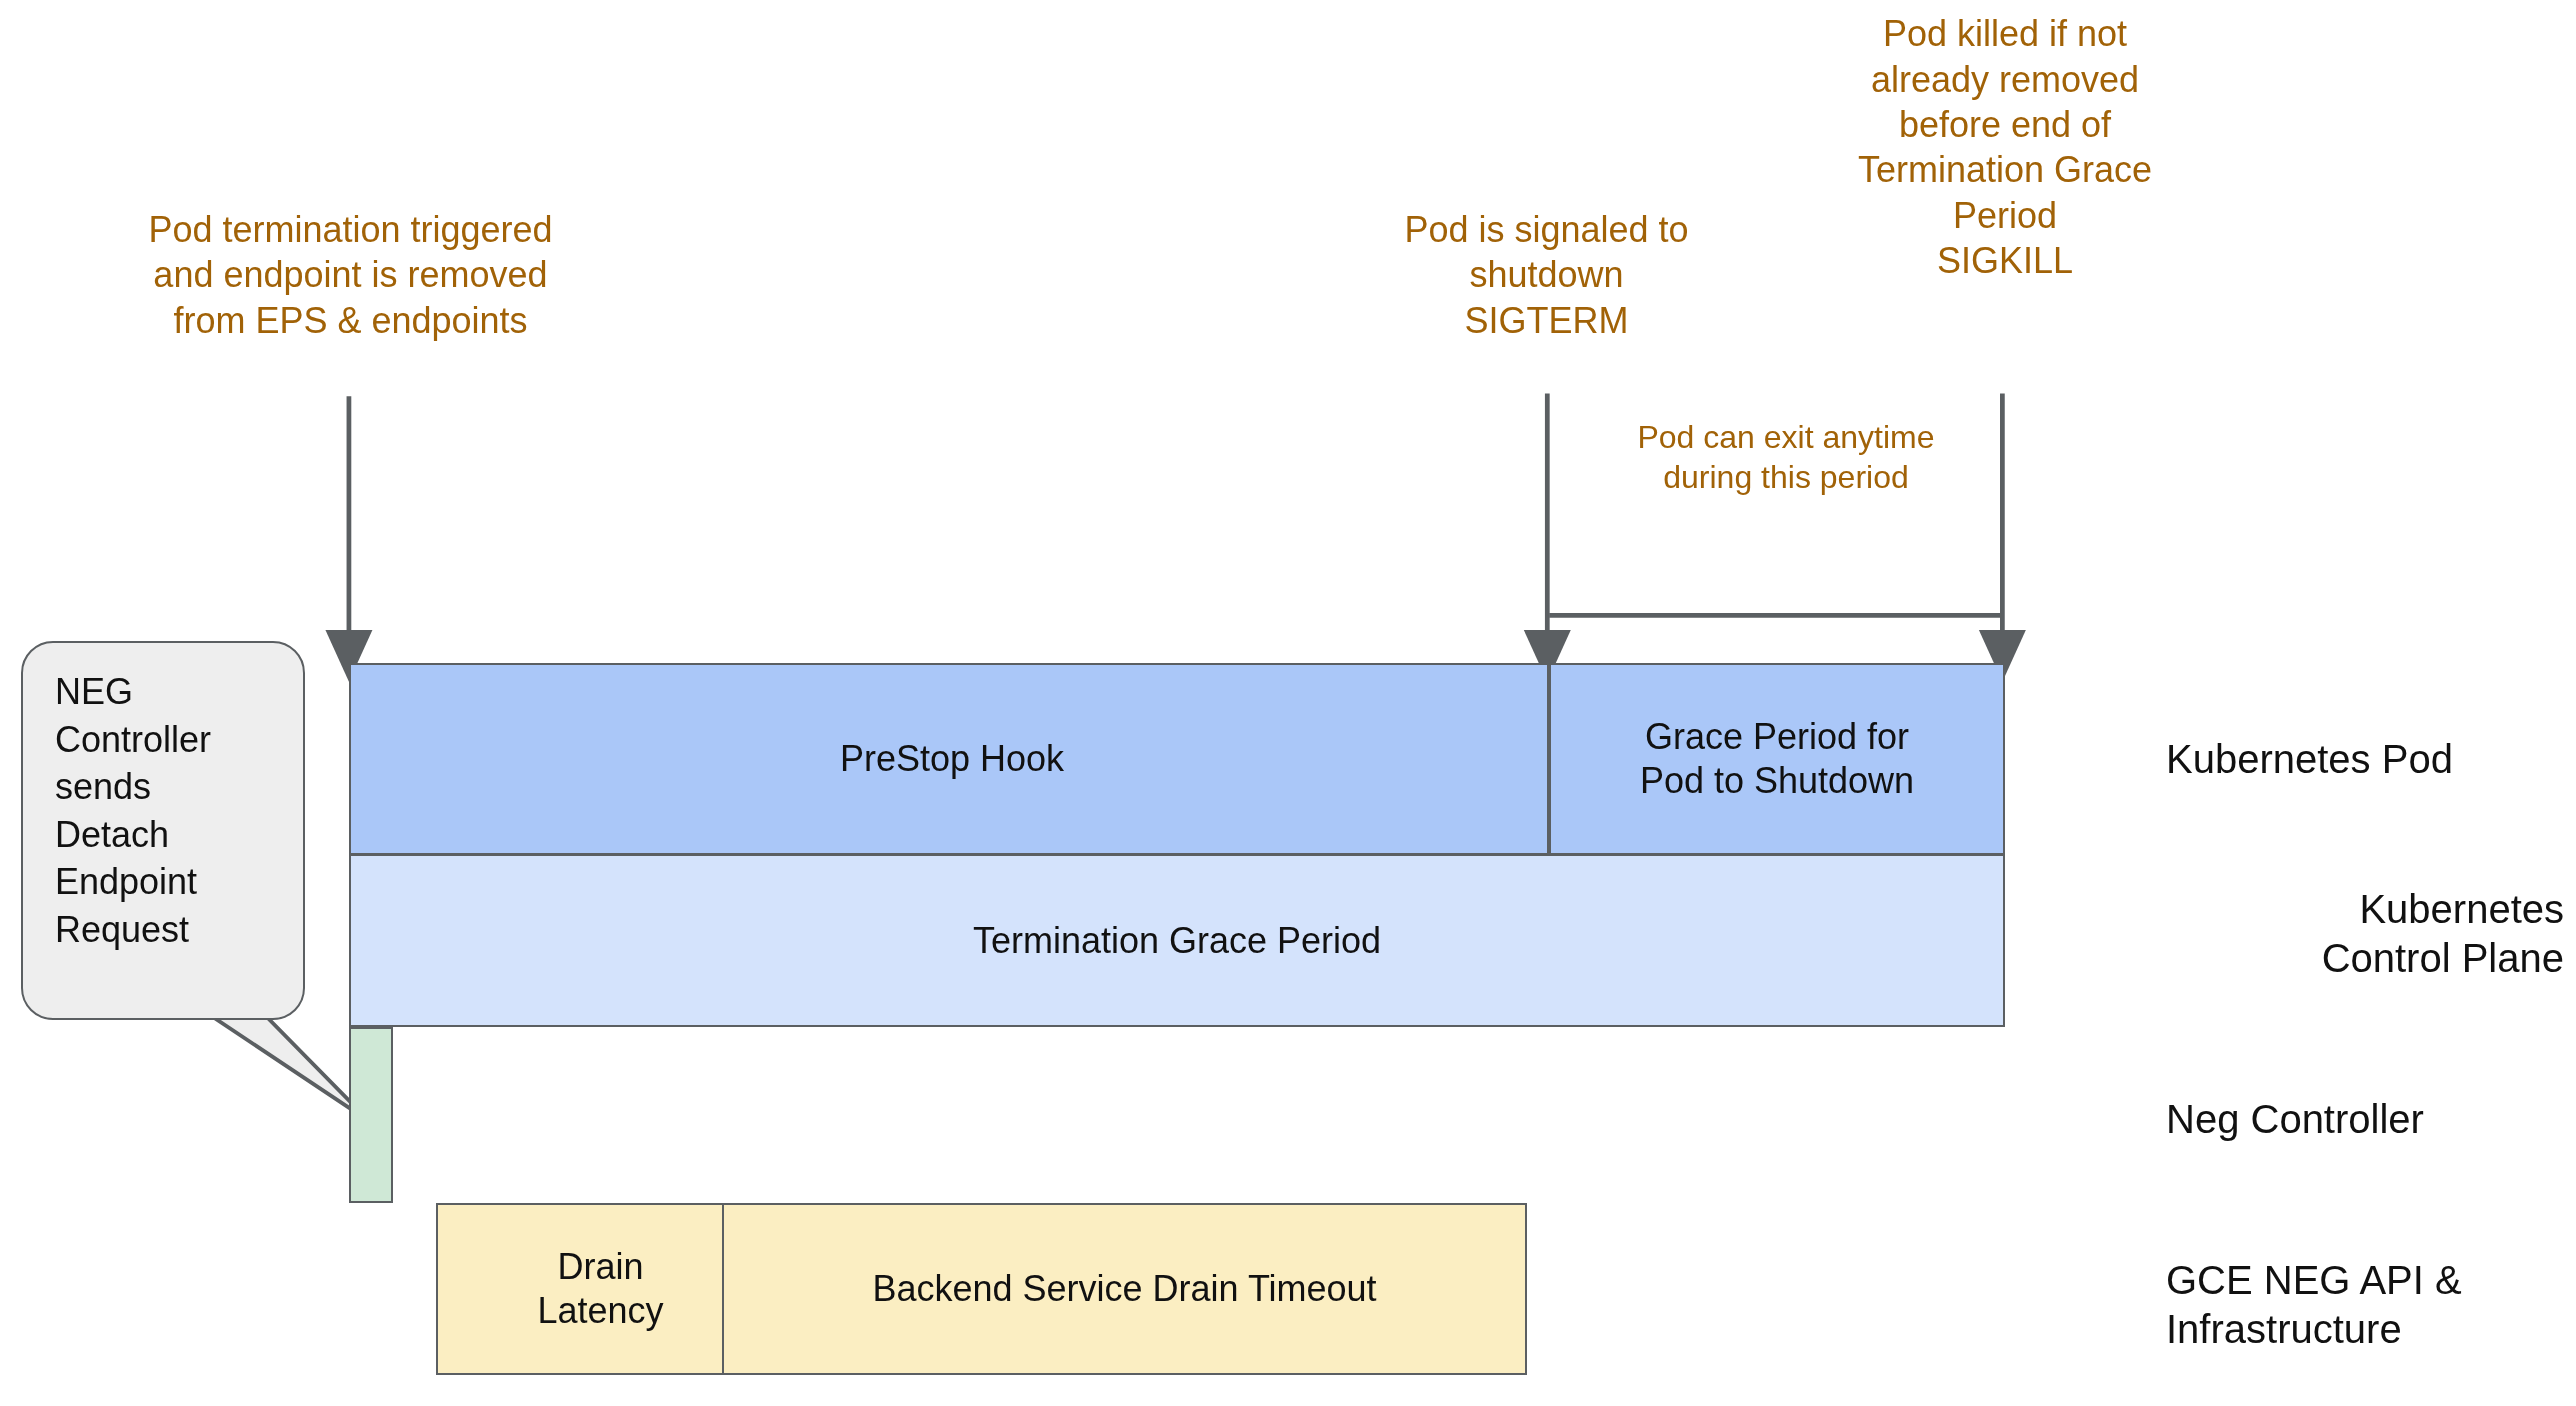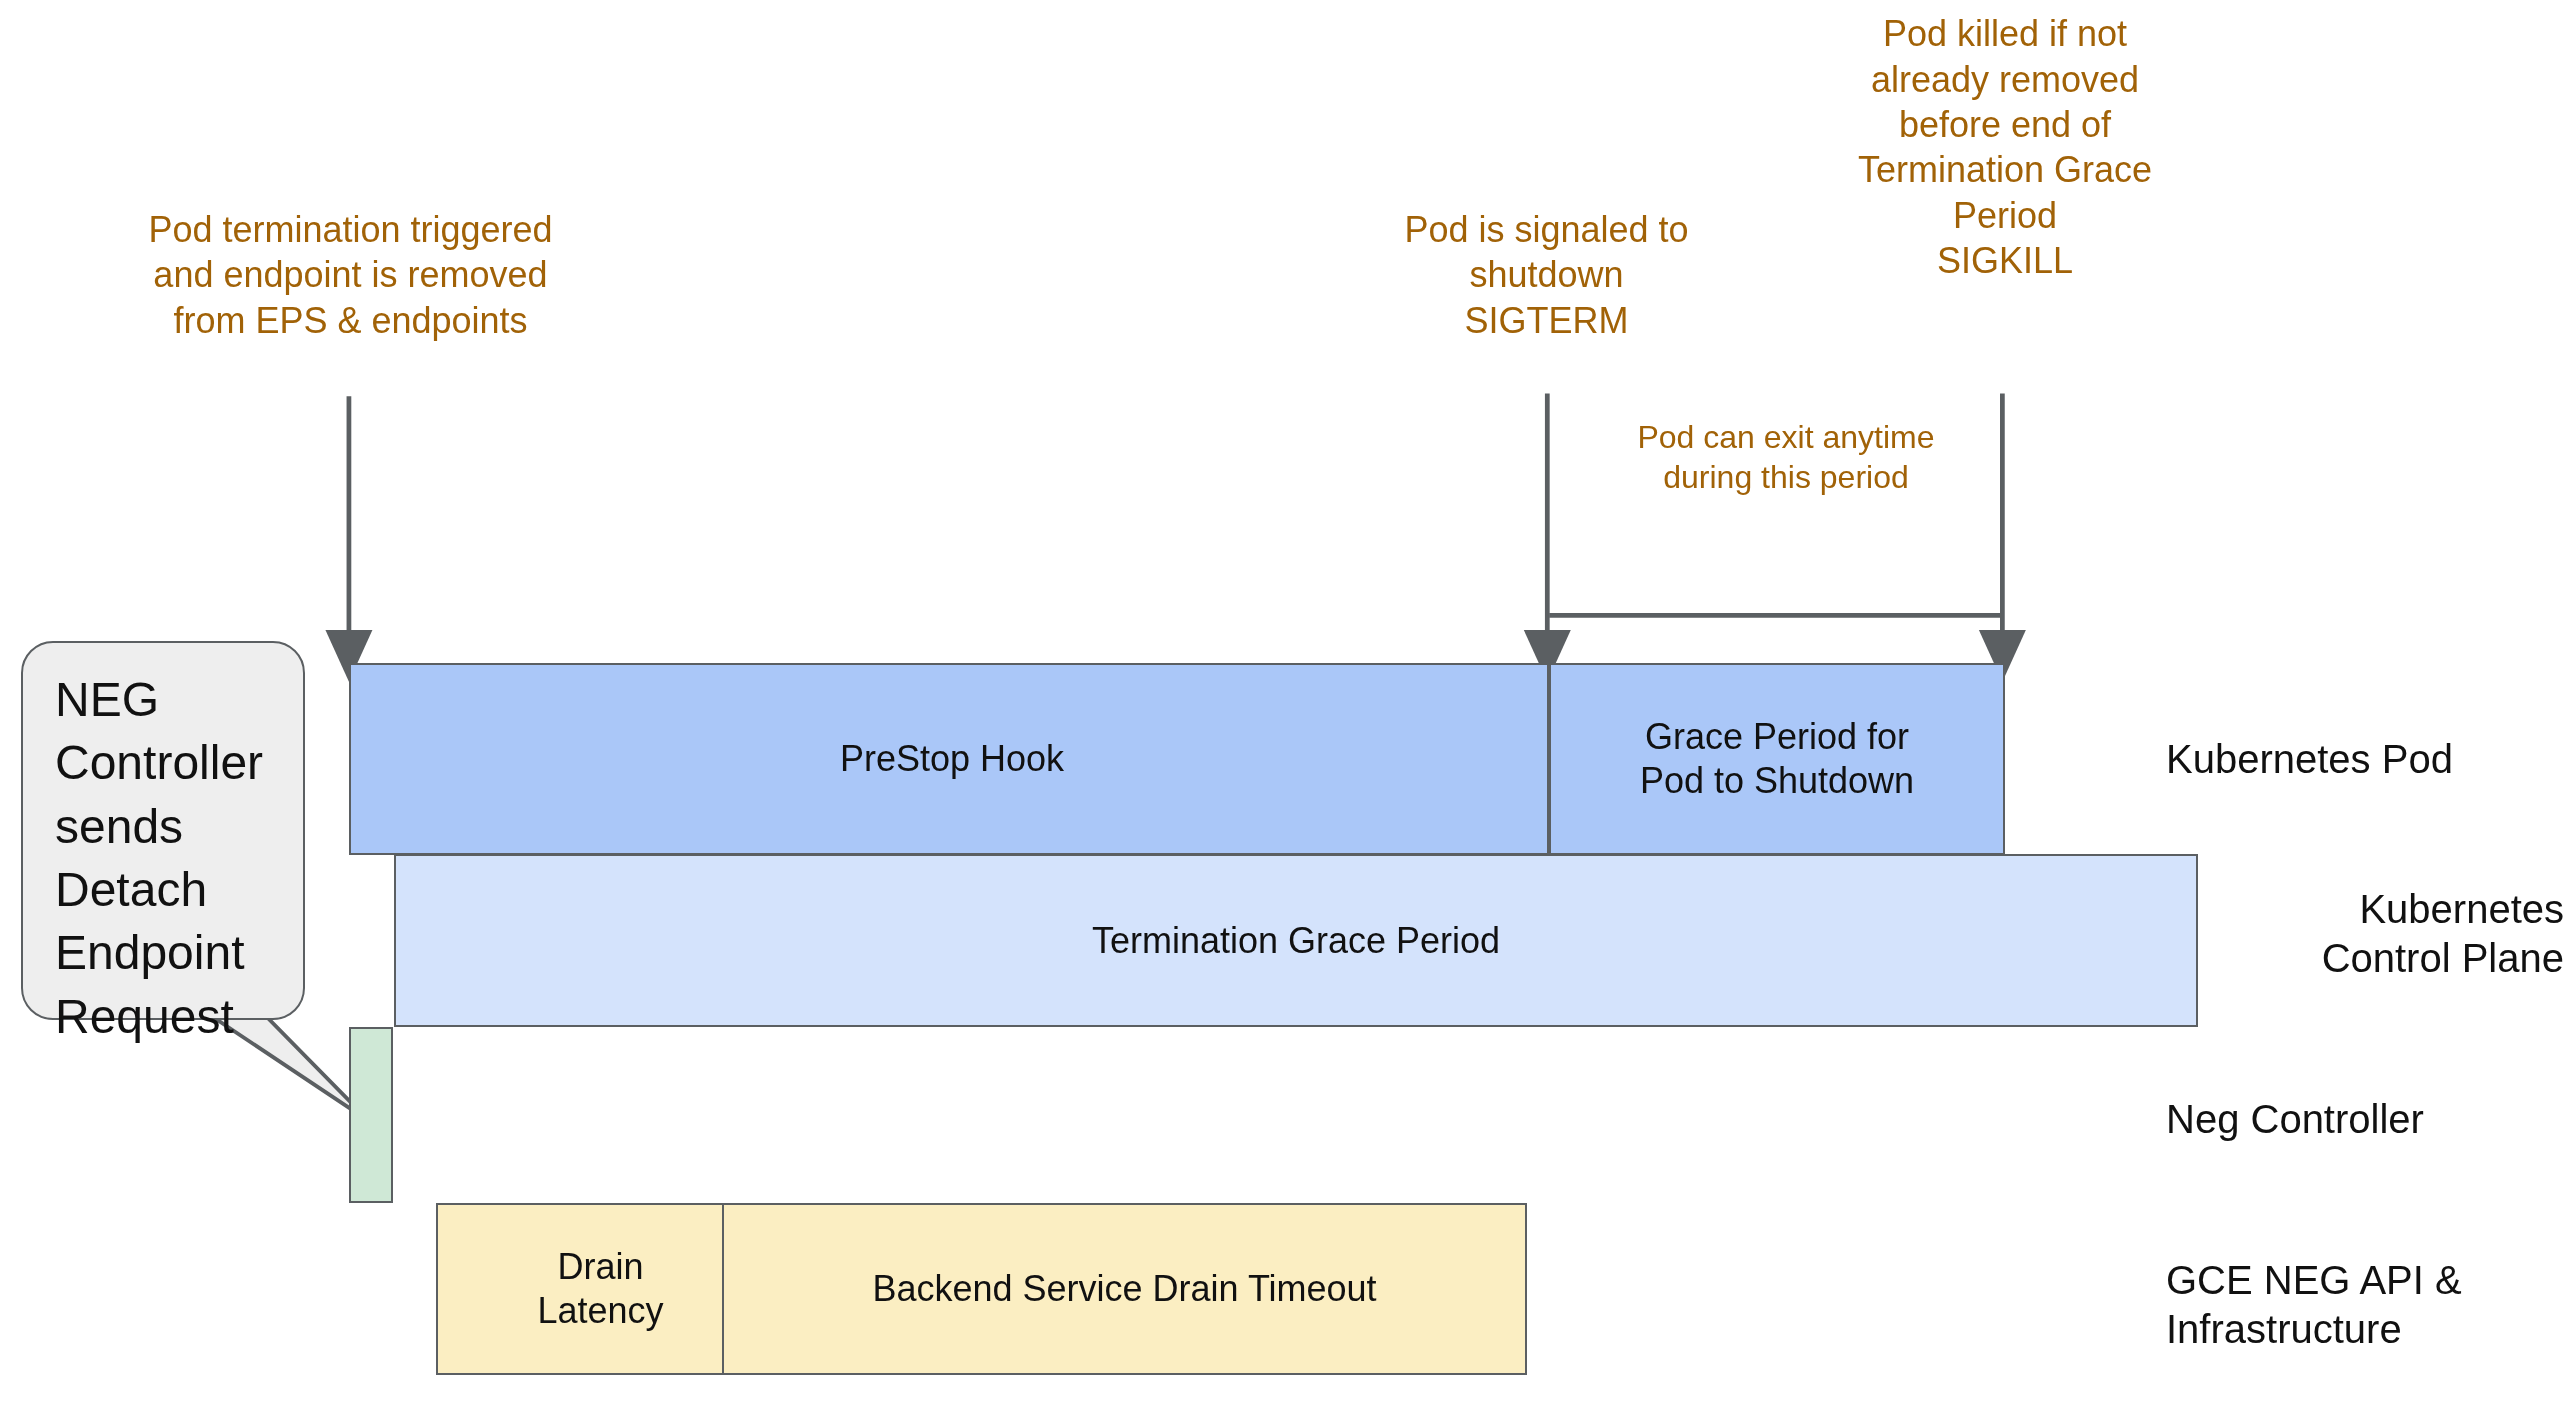--- a/index.html
+++ b/index.html
@@ -22,21 +22,21 @@
   .bar.neg{background:#cfe8d6;}
   .bar.yellow{background:#fbeec2;}
 
   
   .lane-label{position:absolute;font-size:40px;line-height:1.22;color:#111111;
               white-space:pre-line;text-align:left;}
 
   
   .callout{position:absolute;box-sizing:border-box;background:#eeeeee;
            border:2.8px solid #5b5f62;border-radius:32px;
-           padding:25px 28.4px 25px 32px;font-size:48px;line-height:1.32;
+           padding:25px 28.4px 25px 32px;font-size:36px;line-height:1.32;
            color:#111111;white-space:pre-line;}
 
   svg.overlay{position:absolute;left:0;top:0;width:2576px;height:1406px;
               pointer-events:none;}
 </style>
 </head>
 <body>
 
 <div class="stage">
 
@@ -82,21 +82,21 @@
 sends
 Detach
 Endpoint
 Request</div>
 
   <div class="bar prestop" style="left:349px;top:663px;width:1200px;height:192px;">PreStop Hook</div>
 
   <div class="bar grace" style="left:1549px;top:663px;width:456px;height:192px;">Grace Period for
 Pod to Shutdown</div>
 
-  <div class="bar tgp" style="left:349px;top:854px;width:1804px;height:173px;margin-left:45px;">Termination Grace Period</div>
+  <div class="bar tgp" style="left:349px;top:854px;width:1656px;height:173px;">Termination Grace Period</div>
 
   <div class="bar neg" style="left:349px;top:1027px;width:44px;height:176px;"></div>
 
   <div class="bar yellow" style="left:393px;top:1203px;width:329px;height:172px;margin-left:43px;">Drain
 Latency</div>
 
   <div class="bar yellow" style="left:722px;top:1203px;width:805px;height:172px;">Backend Service Drain Timeout</div>
 
   <div class="lane-label" style="left:2166px;top:735px;width:398px;">Kubernetes Pod</div>
 

